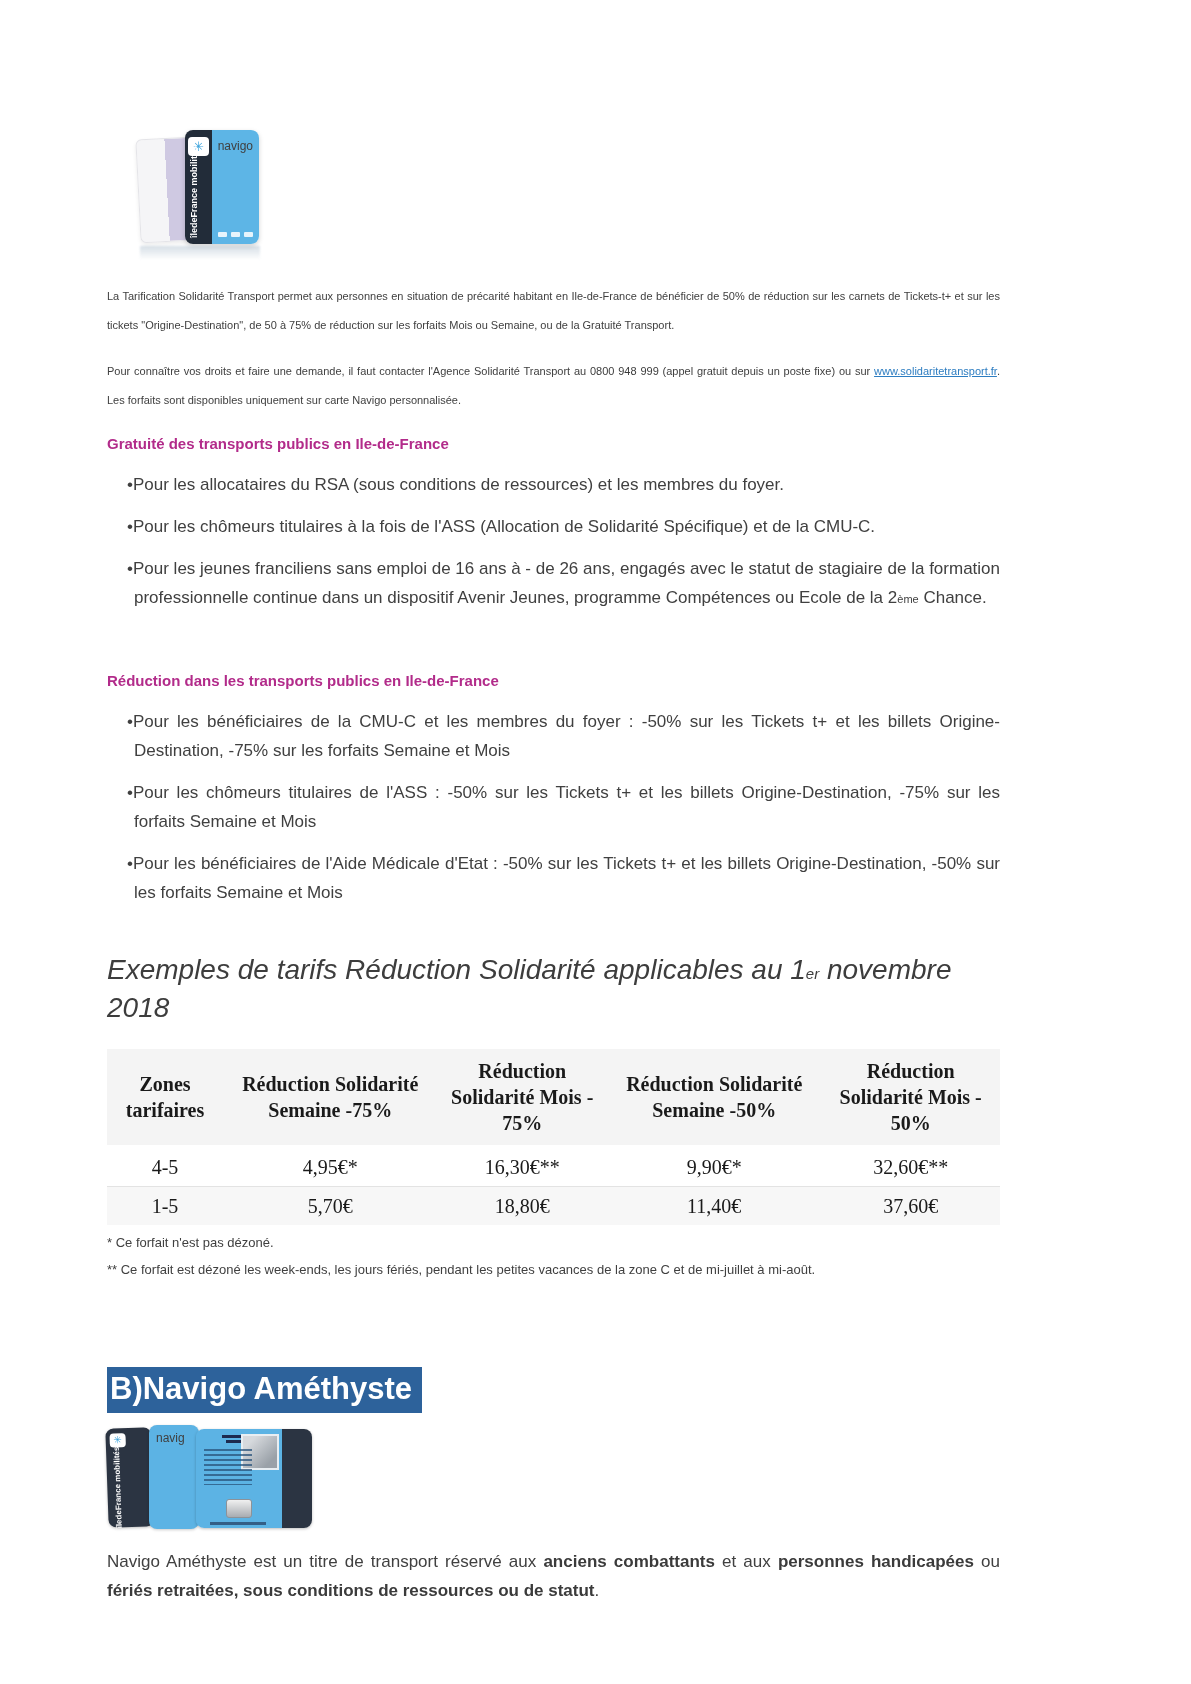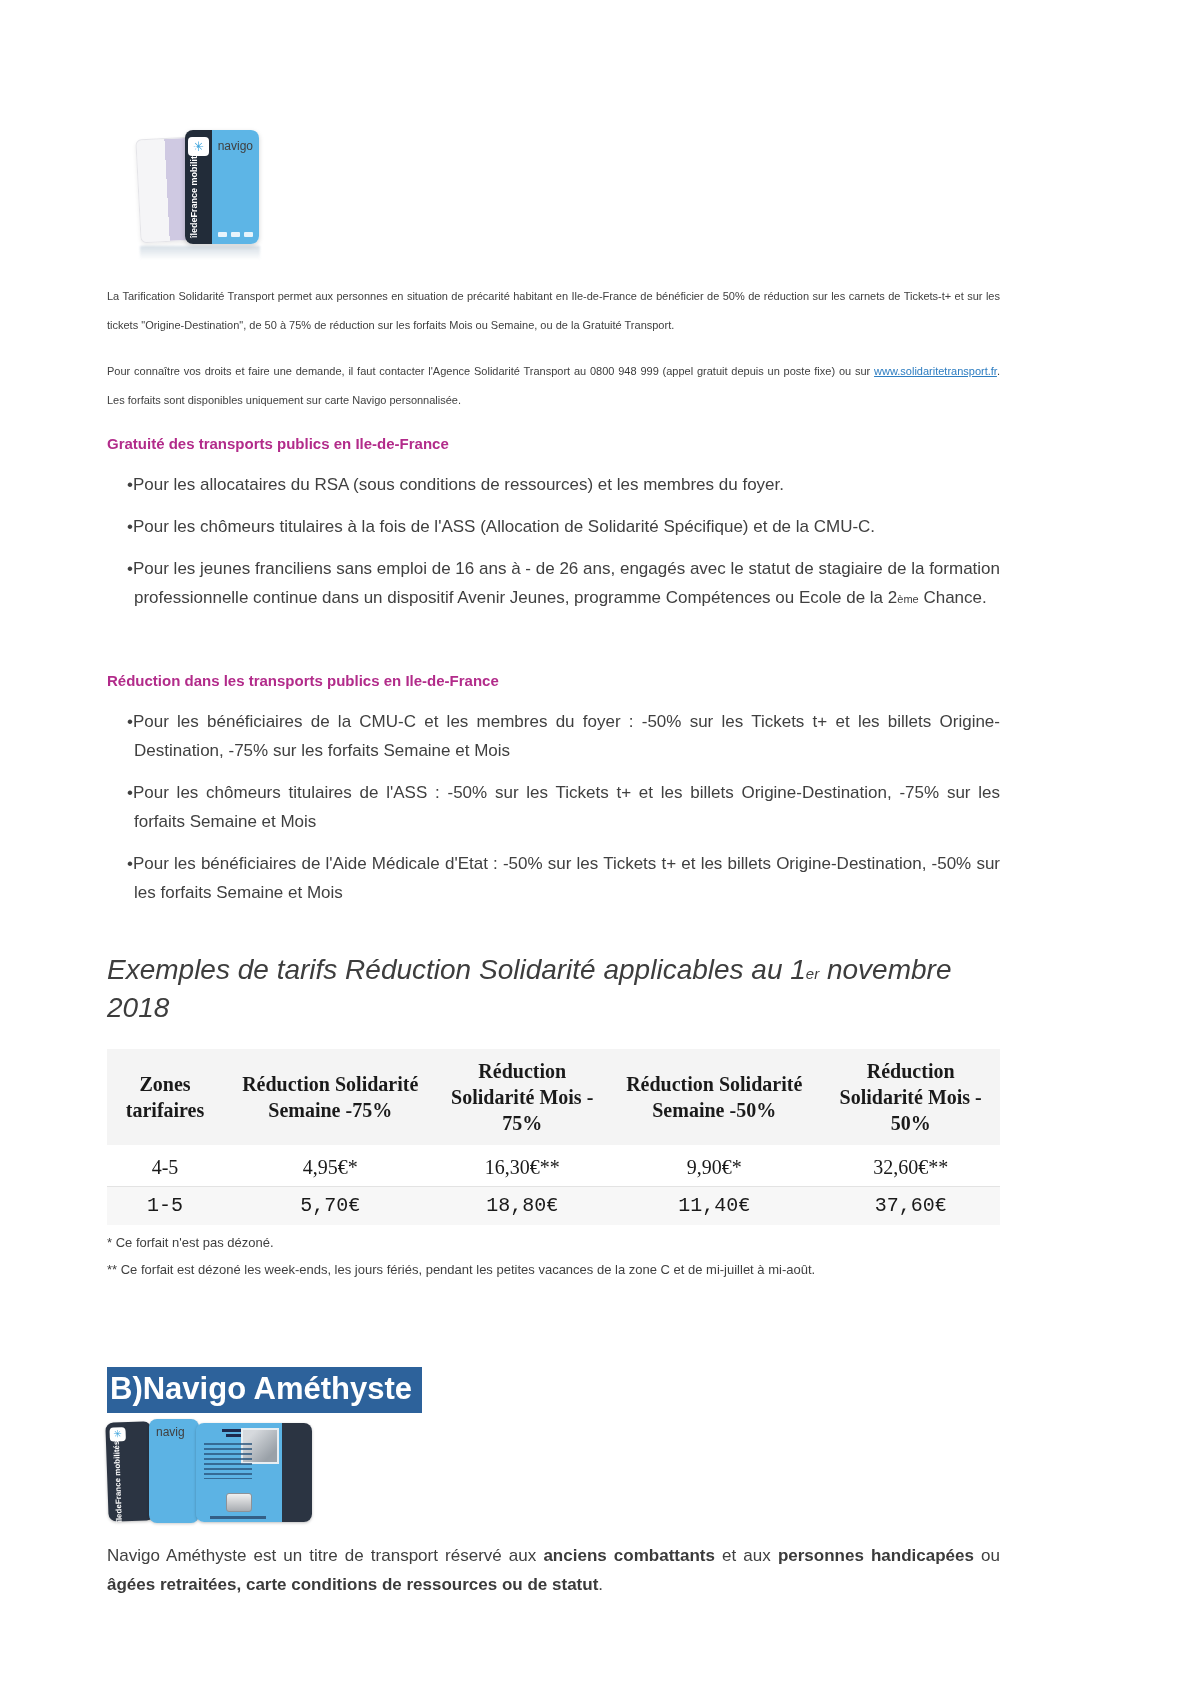--- a/index.html
+++ b/index.html
@@ -74,27 +74,27 @@
     font-family:"Liberation Serif",serif;color:#1a1a1a;font-size:20px;
   }
   table.tarifs th{
     background:#f4f4f4;font-weight:bold;text-align:center;vertical-align:middle;
     padding:9px 6px;line-height:26px;border-bottom:3px solid #ffffff;
   }
   table.tarifs td{
     text-align:center;vertical-align:middle;padding:7px 6px;line-height:24px;
     border-top:1px solid #e3e3e3;
   }
-  table.tarifs tr.alt td{background:#f7f7f7;font-family:Liberation Mono, monospace;}
+  table.tarifs tr.alt td{background:#f7f7f7;}
   .footnotes{font-size:13px;line-height:27px;margin-top:4px;color:#404040;}
   .footnotes div{text-align:left;}
 
   
   .sec-b-heading{
-    display:inline-block;margin:84px 0 2px 0;
+    display:inline-block;margin:84px 0 8px 0;
     background:#2d629b;color:#ffffff;font-weight:bold;font-size:31px;
     padding:2px 10px 4px 3px;line-height:40px;
   }
 
   
   .cards2{position:relative;width:210px;height:108px;margin:4px 0 14px 0;}
   .cards2 .cardA{
     position:absolute;left:0;top:3px;width:46px;height:99px;background:#2b3442;
     border-radius:8px;transform:rotate(-2deg);box-shadow:0 1px 3px rgba(0,0,0,.25);
   }
@@ -240,15 +240,15 @@
         <span class="id-photo"></span>
         <span class="id-lines"></span>
         <span class="id-chip"></span>
         <span class="id-bottomline"></span>
       </div>
       <div class="rstrip"></div>
     </div>
   </div>
 
   
-  <p class="final-para"><span>Navigo Améthyste est un titre de transport réservé aux </span><b>anciens combattants</b><span> et aux </span><b>personnes handicapées</b><span> ou </span><b>âgées retraitées, carte conditions de ressources ou de statut</b><span>.</span></p>
+  <p class="final-para"><span>Navigo Améthyste est un titre de transport réservé aux </span><b>anciens combattants</b><span> et aux </span><b>personnes handicapées</b><span> ou </span><b>fériés retraitées, sous conditions de ressources ou de statut</b><span>.</span></p>
 
 </div>
 
 </body></html>

